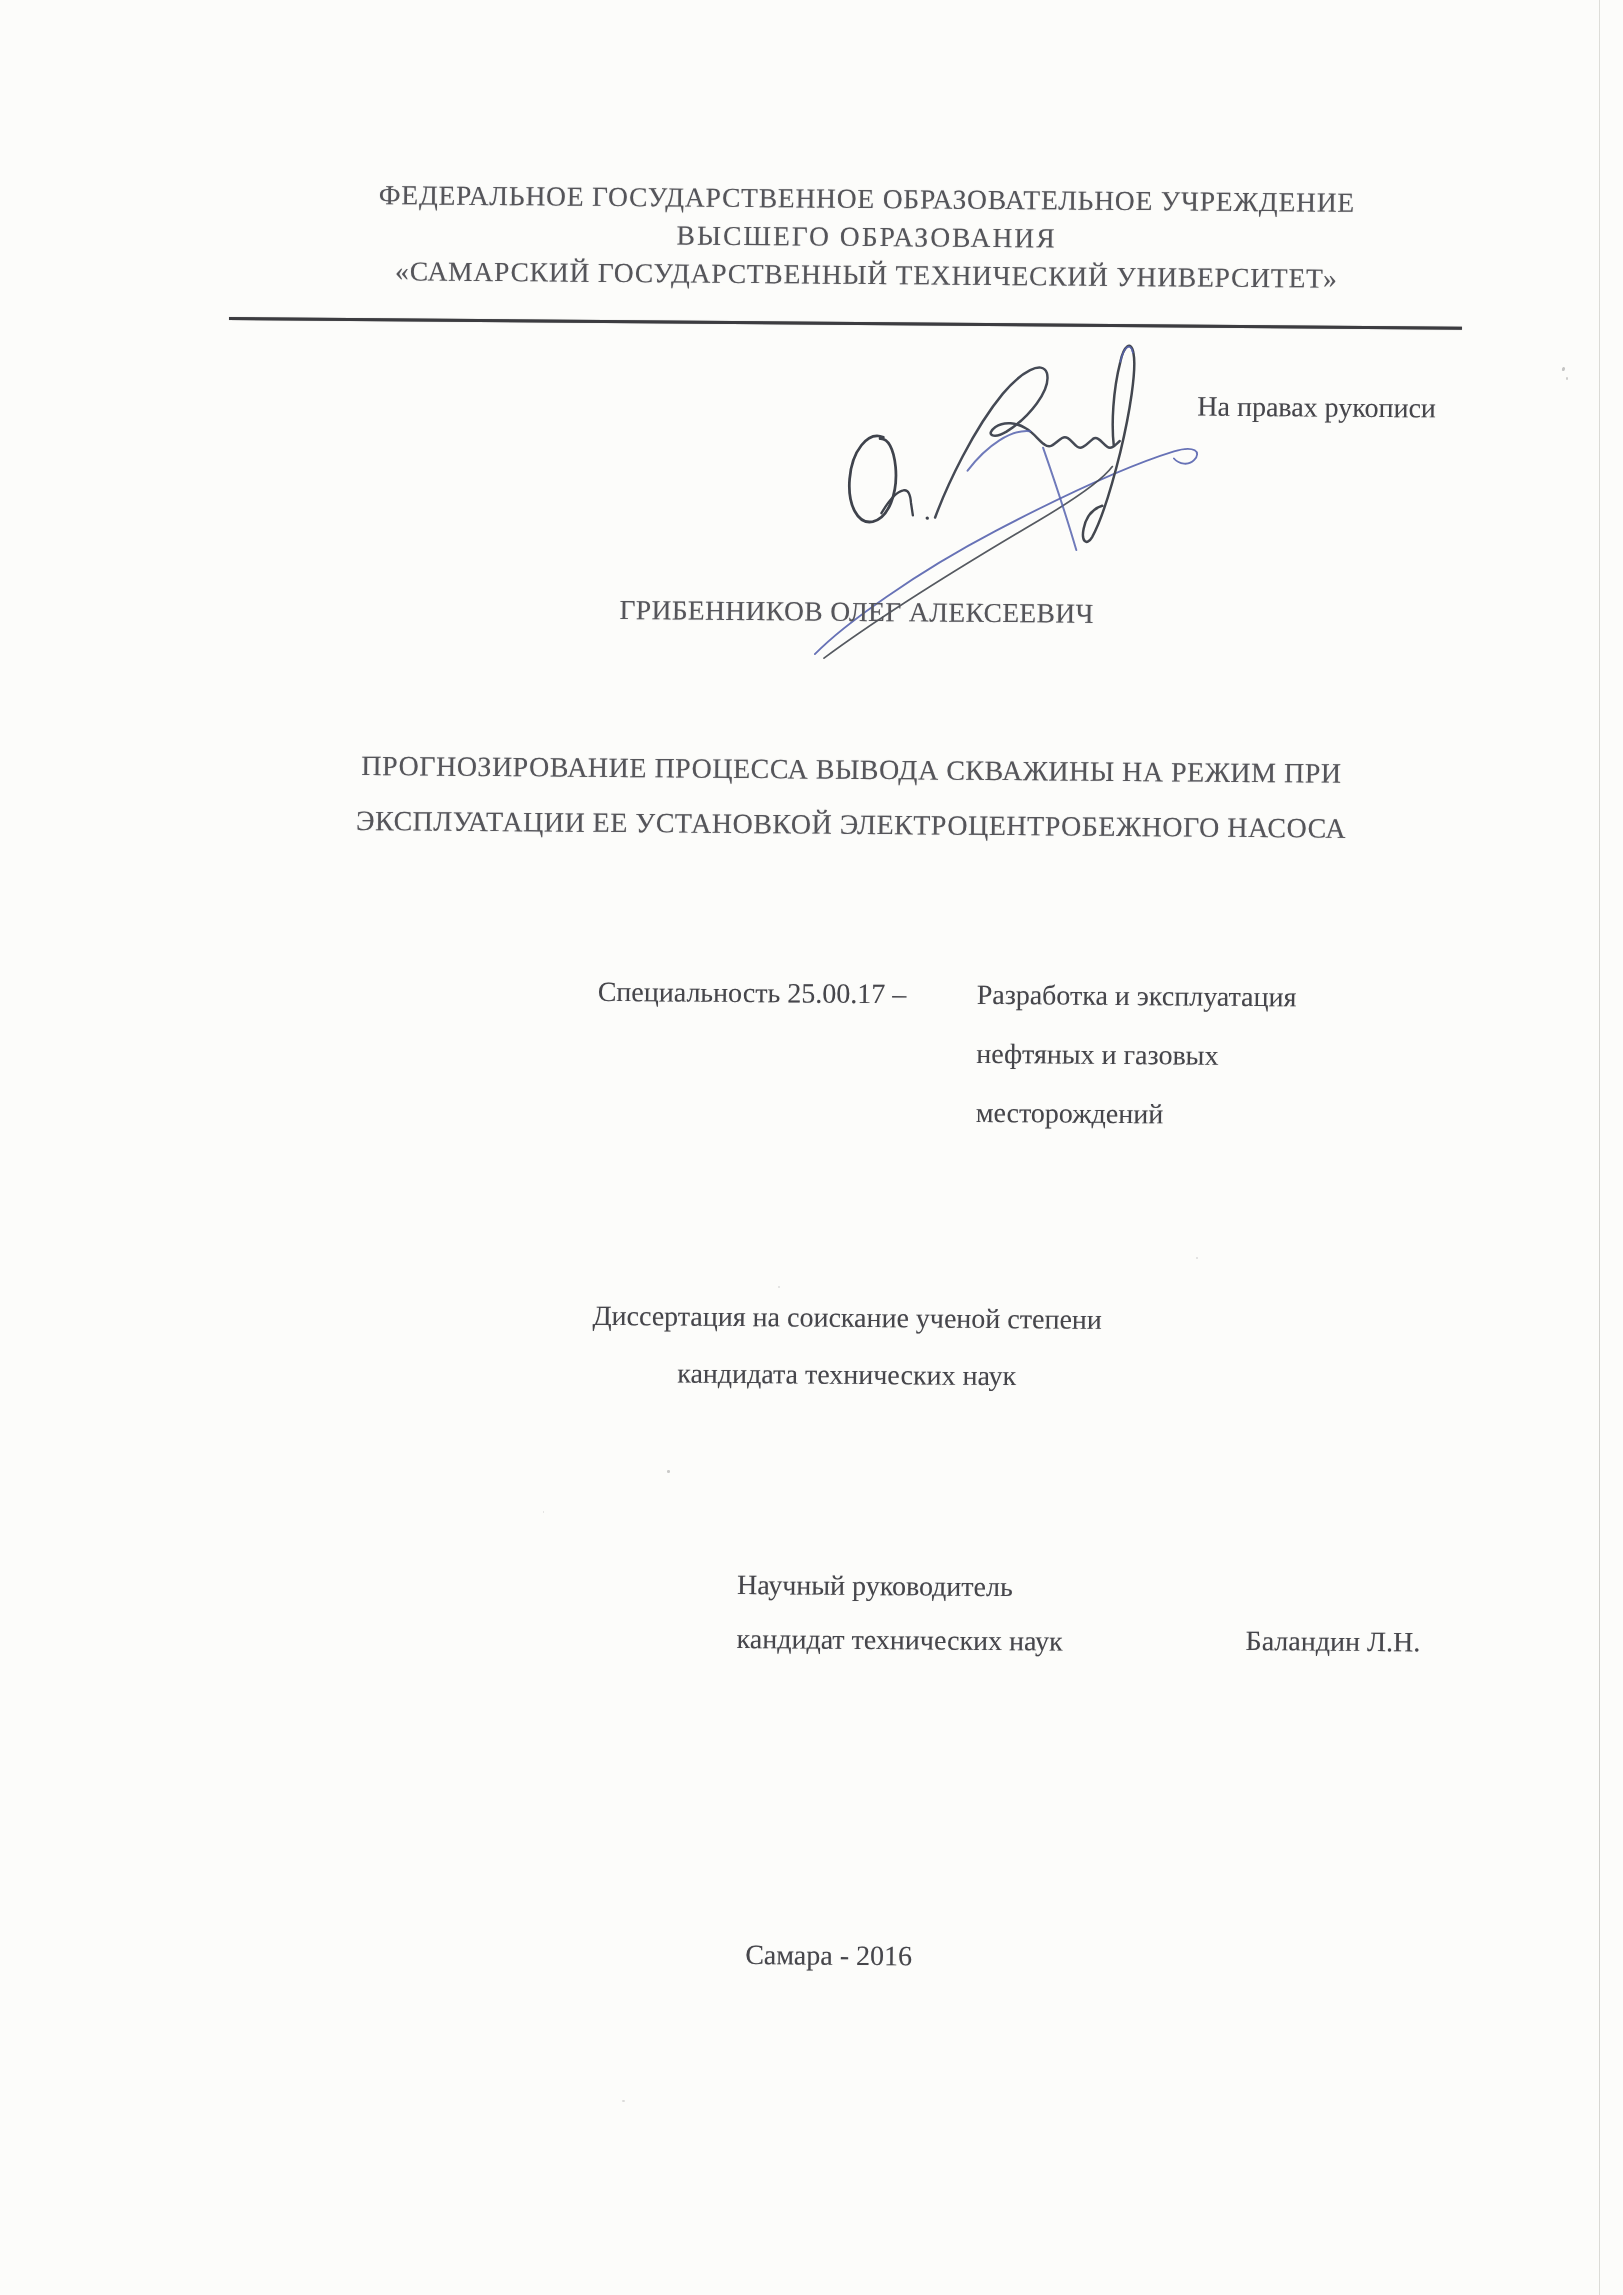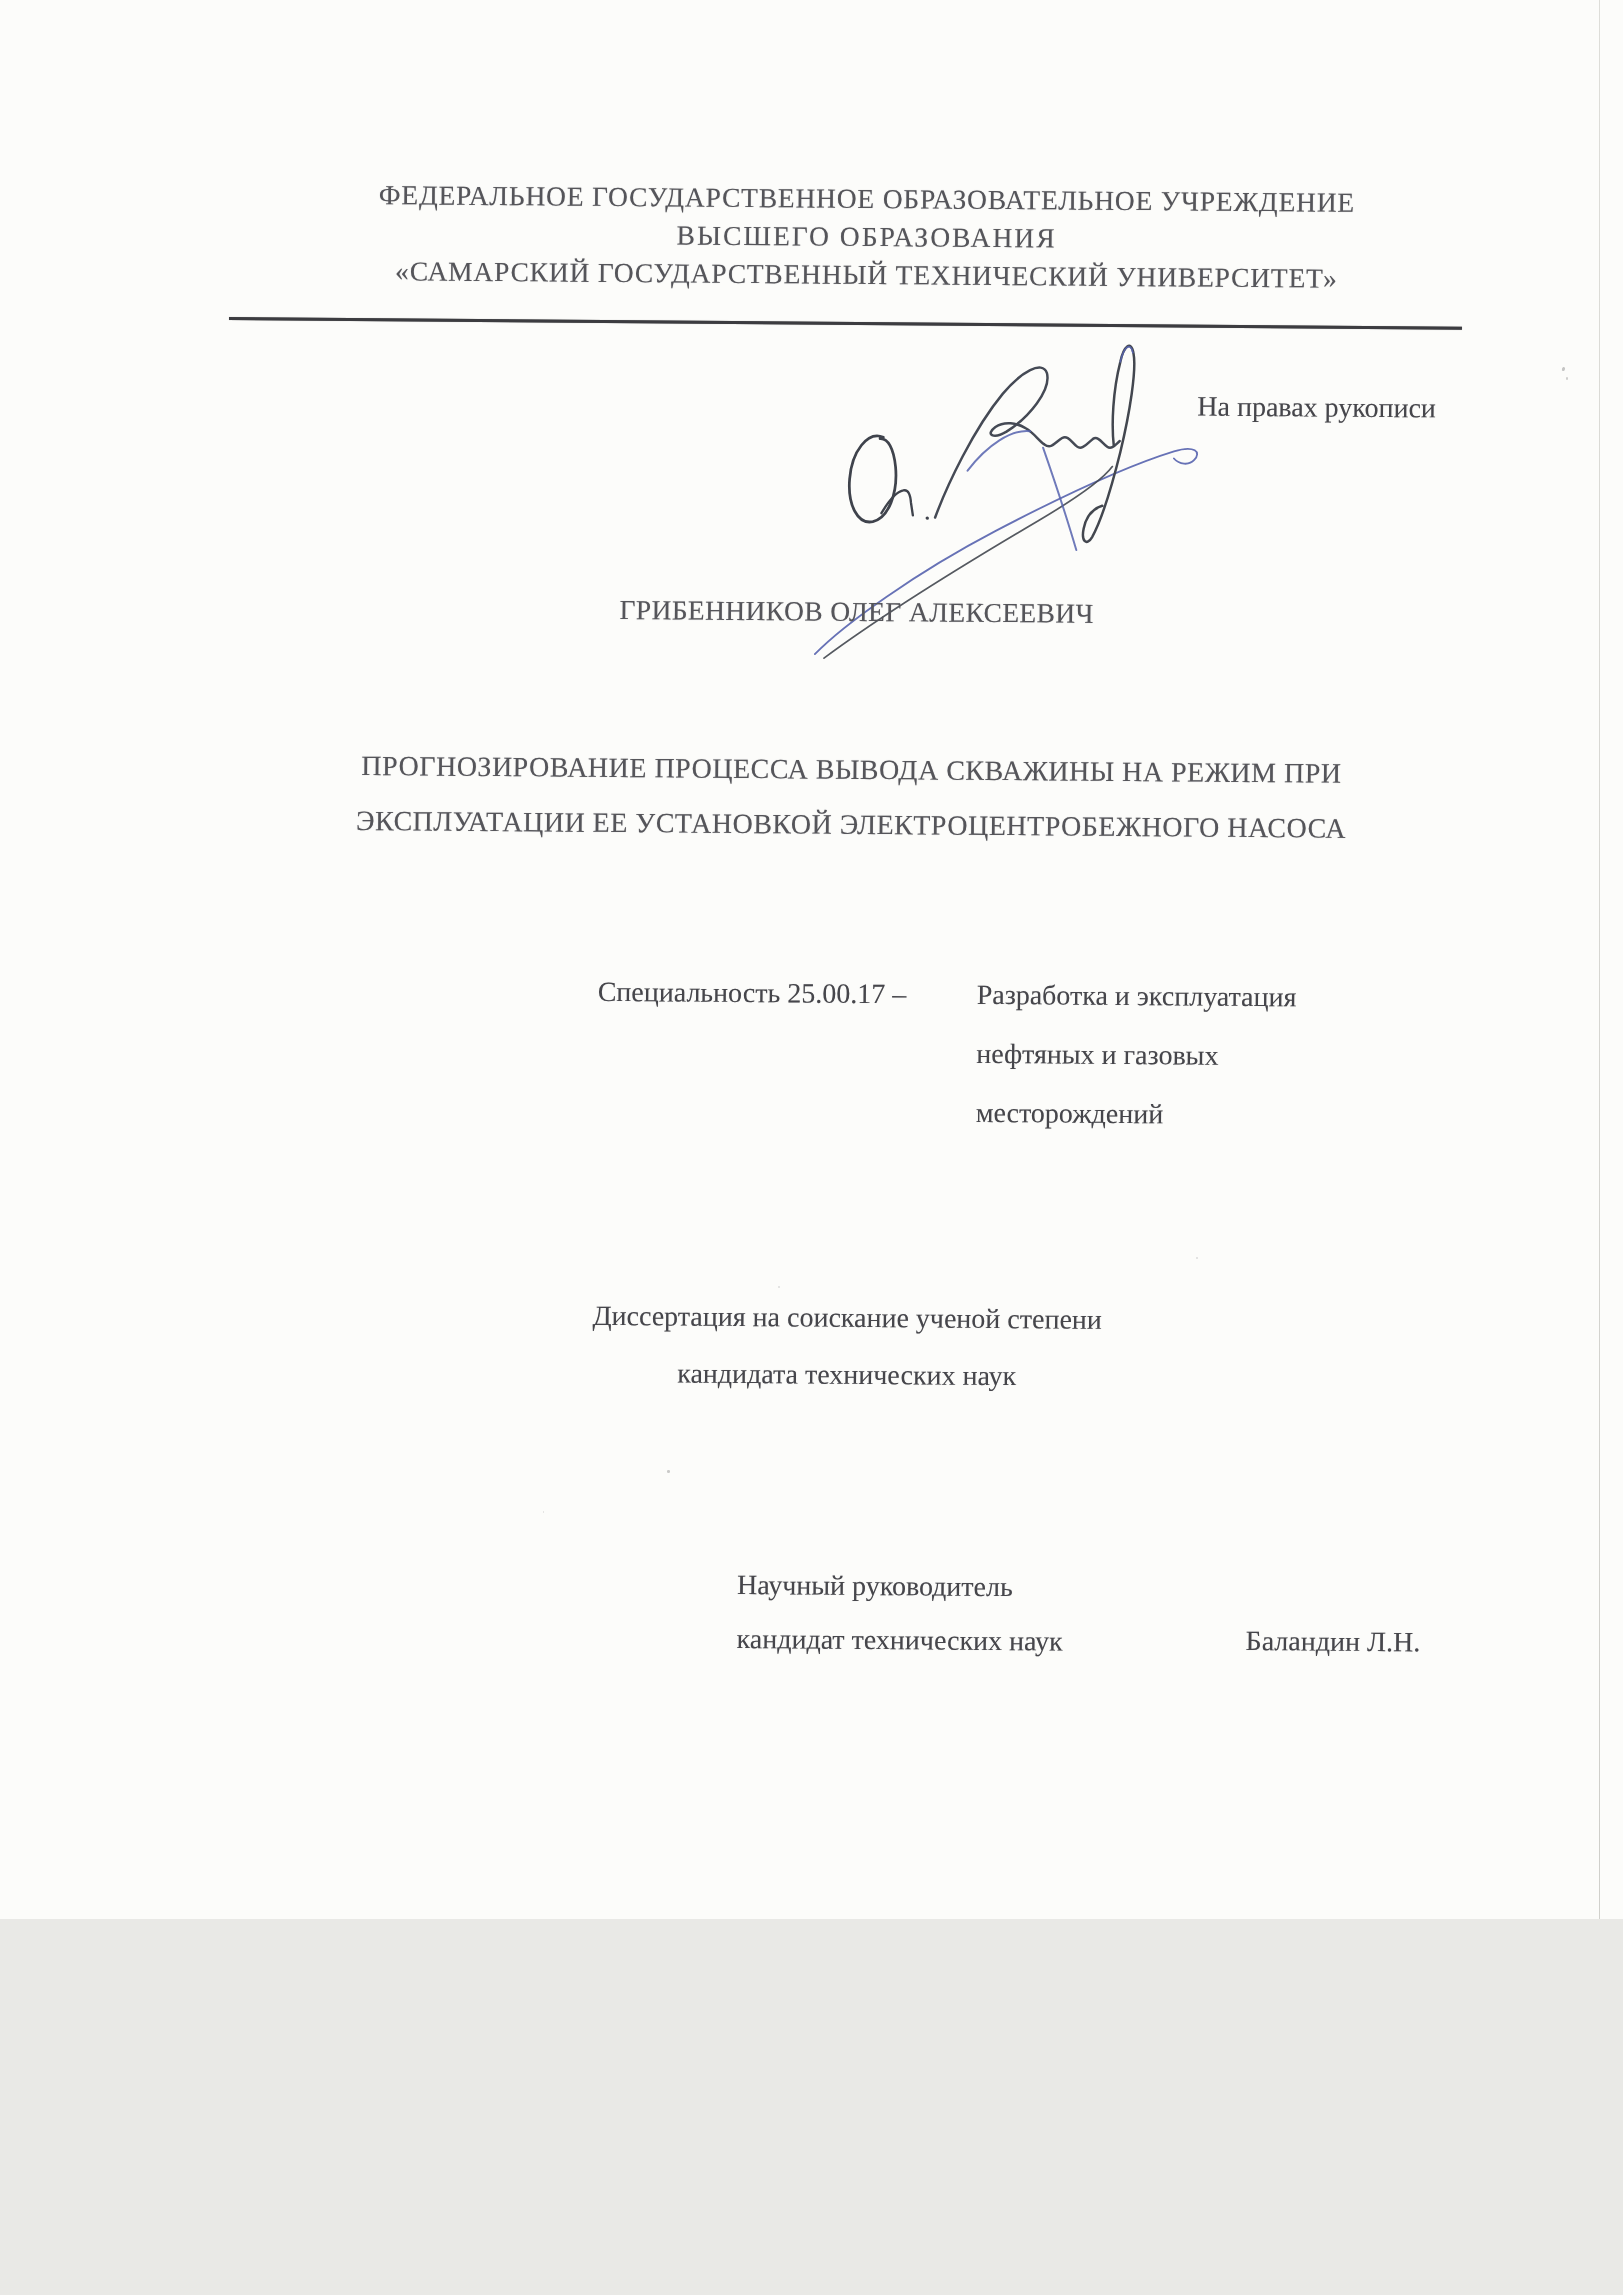--- a/index.html
+++ b/index.html
@@ -1,18 +1,18 @@
 <!DOCTYPE html>
 <html style="font-size:10.5px"><head>
 <meta charset="utf-8">
 <style>
   html, body { margin:0; padding:0; }
   body { width:1624px; height:2295px; background:#e9e9e6; }
   #sheet {
-    position:relative; width:1624px; height:1919px;
+    position:relative; width:1624px; height:2295px;
     background:#fcfcfa; overflow:hidden;
     font-family:"Liberation Serif","DejaVu Serif",serif;
     color:#3e3e42;
   }
   #skew { position:absolute; inset:0; transform:rotate(0.45deg); transform-origin:229px 318px; }
   .line { position:absolute; white-space:nowrap; }
   .caps {
     color:#55555a; letter-spacing:0.8px;
     text-shadow:0 0 0.9px rgba(90,90,95,.45);
   }

